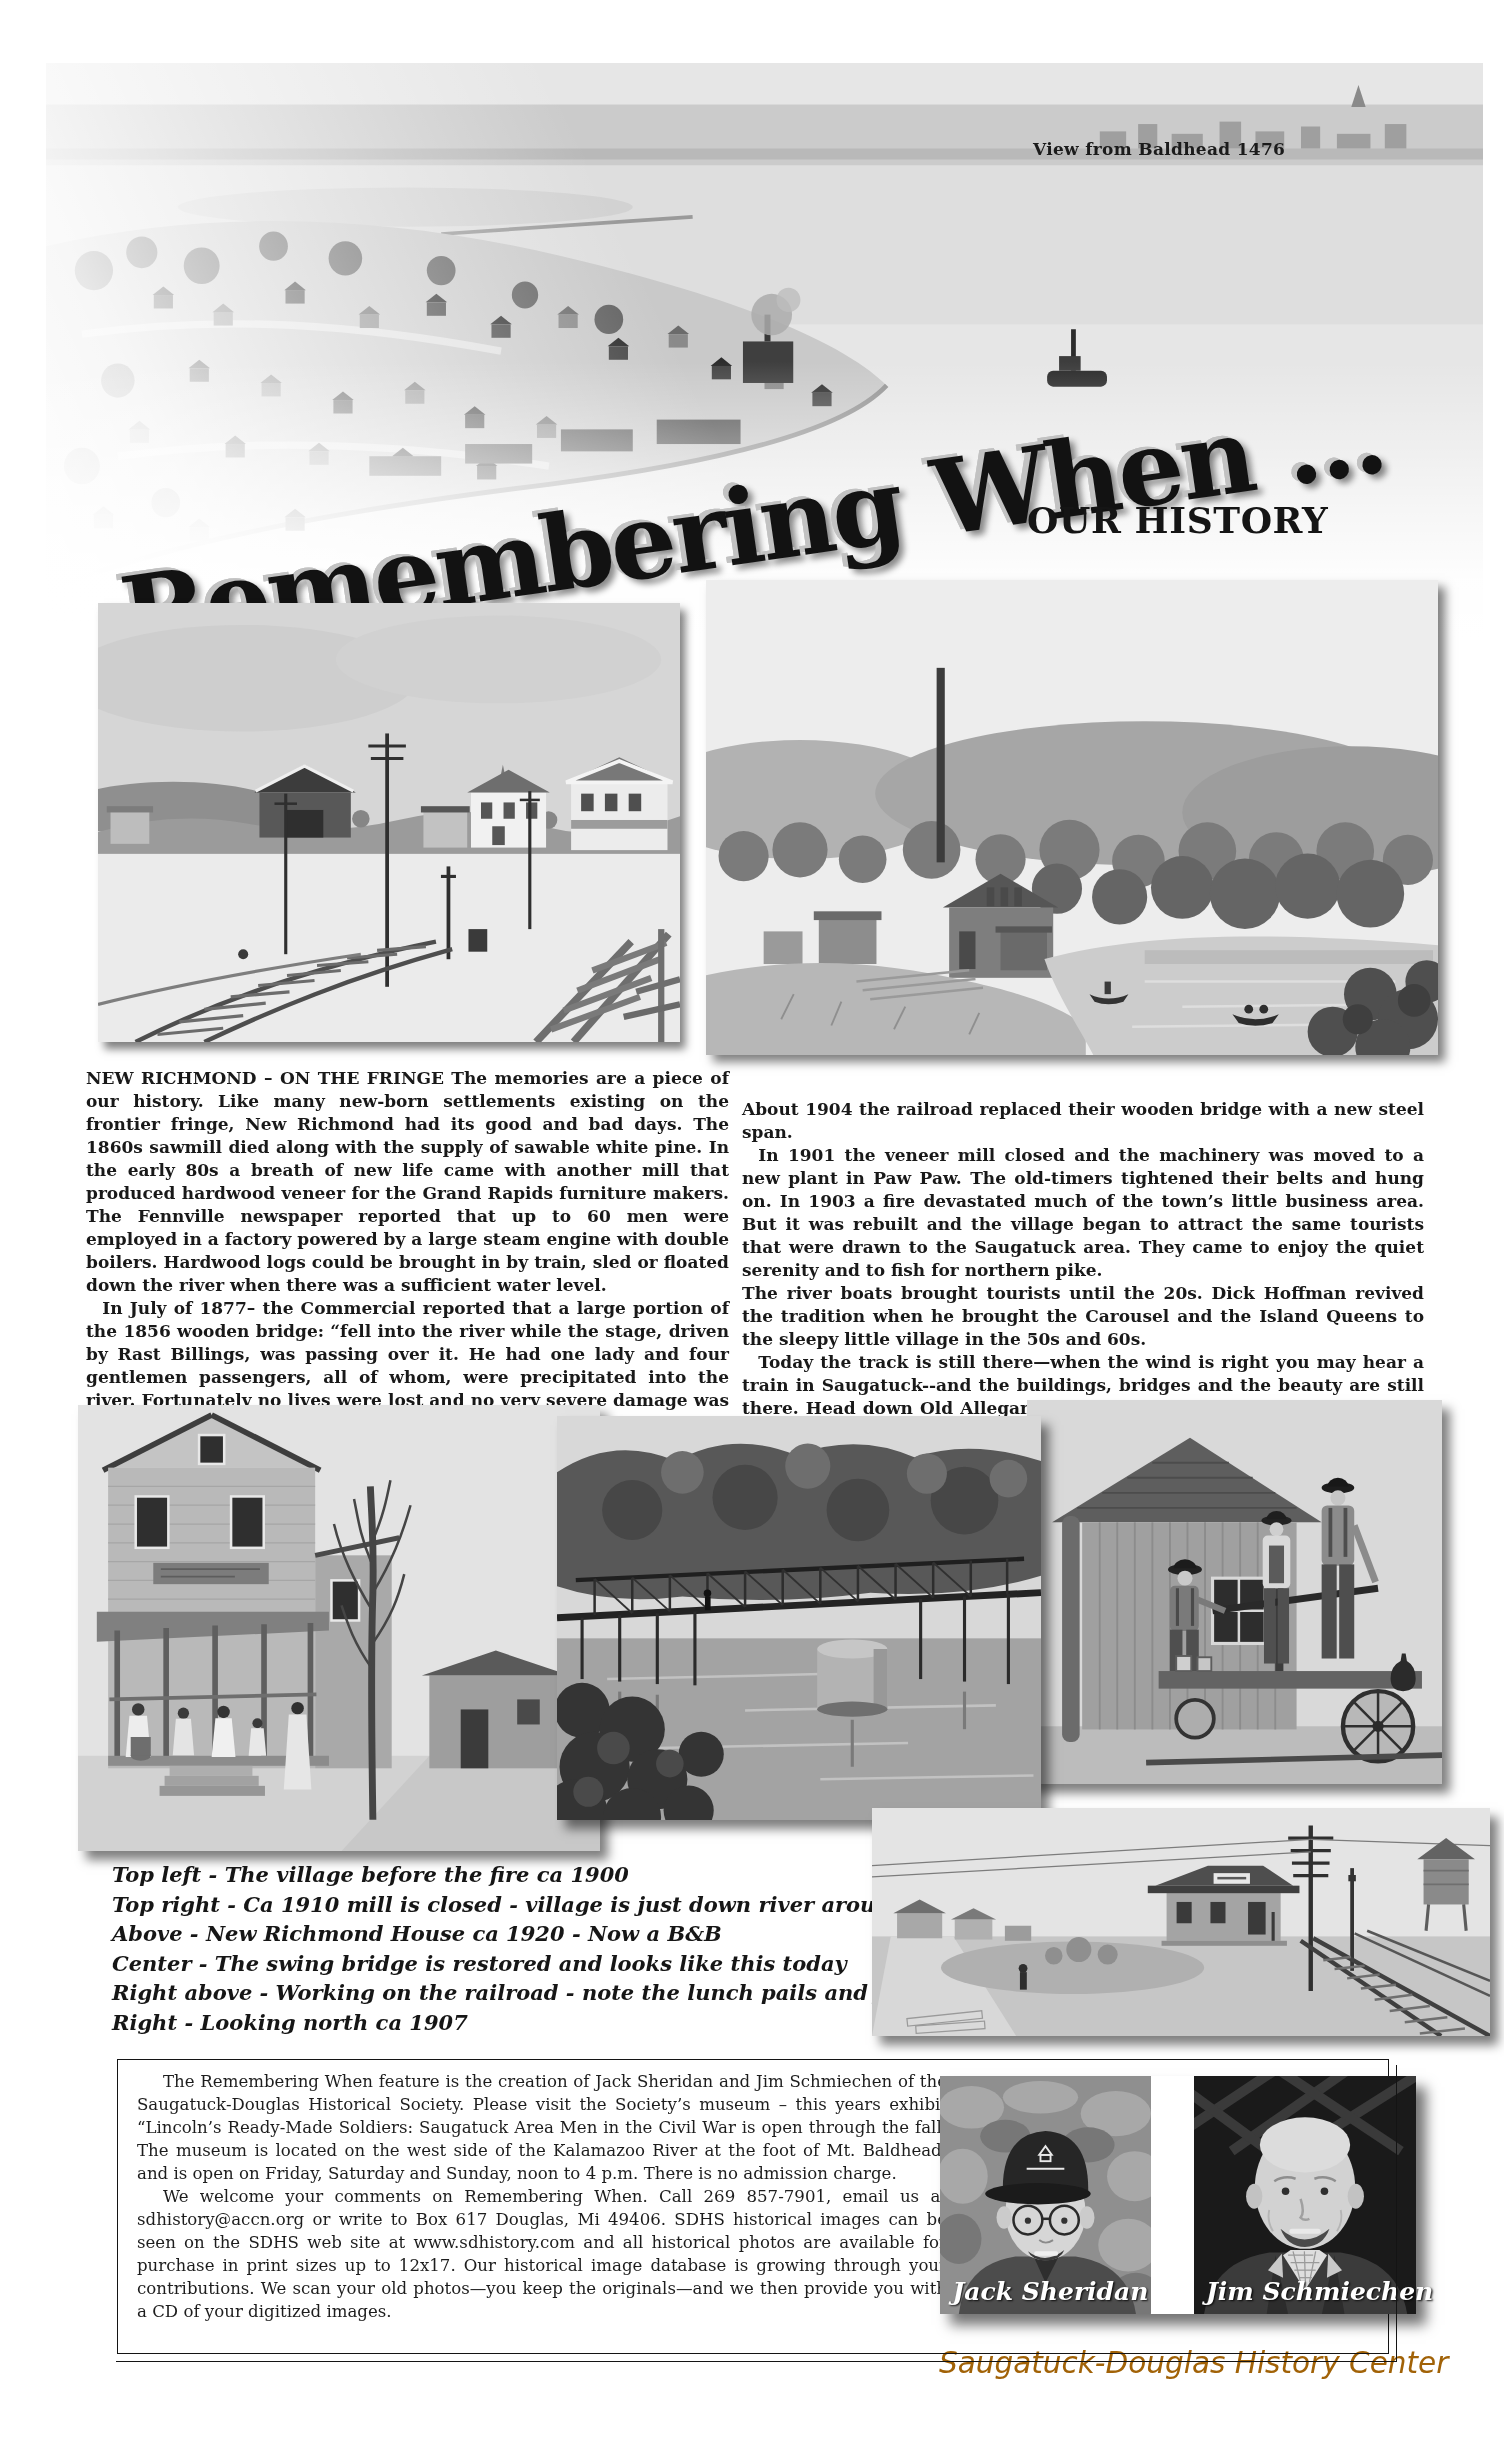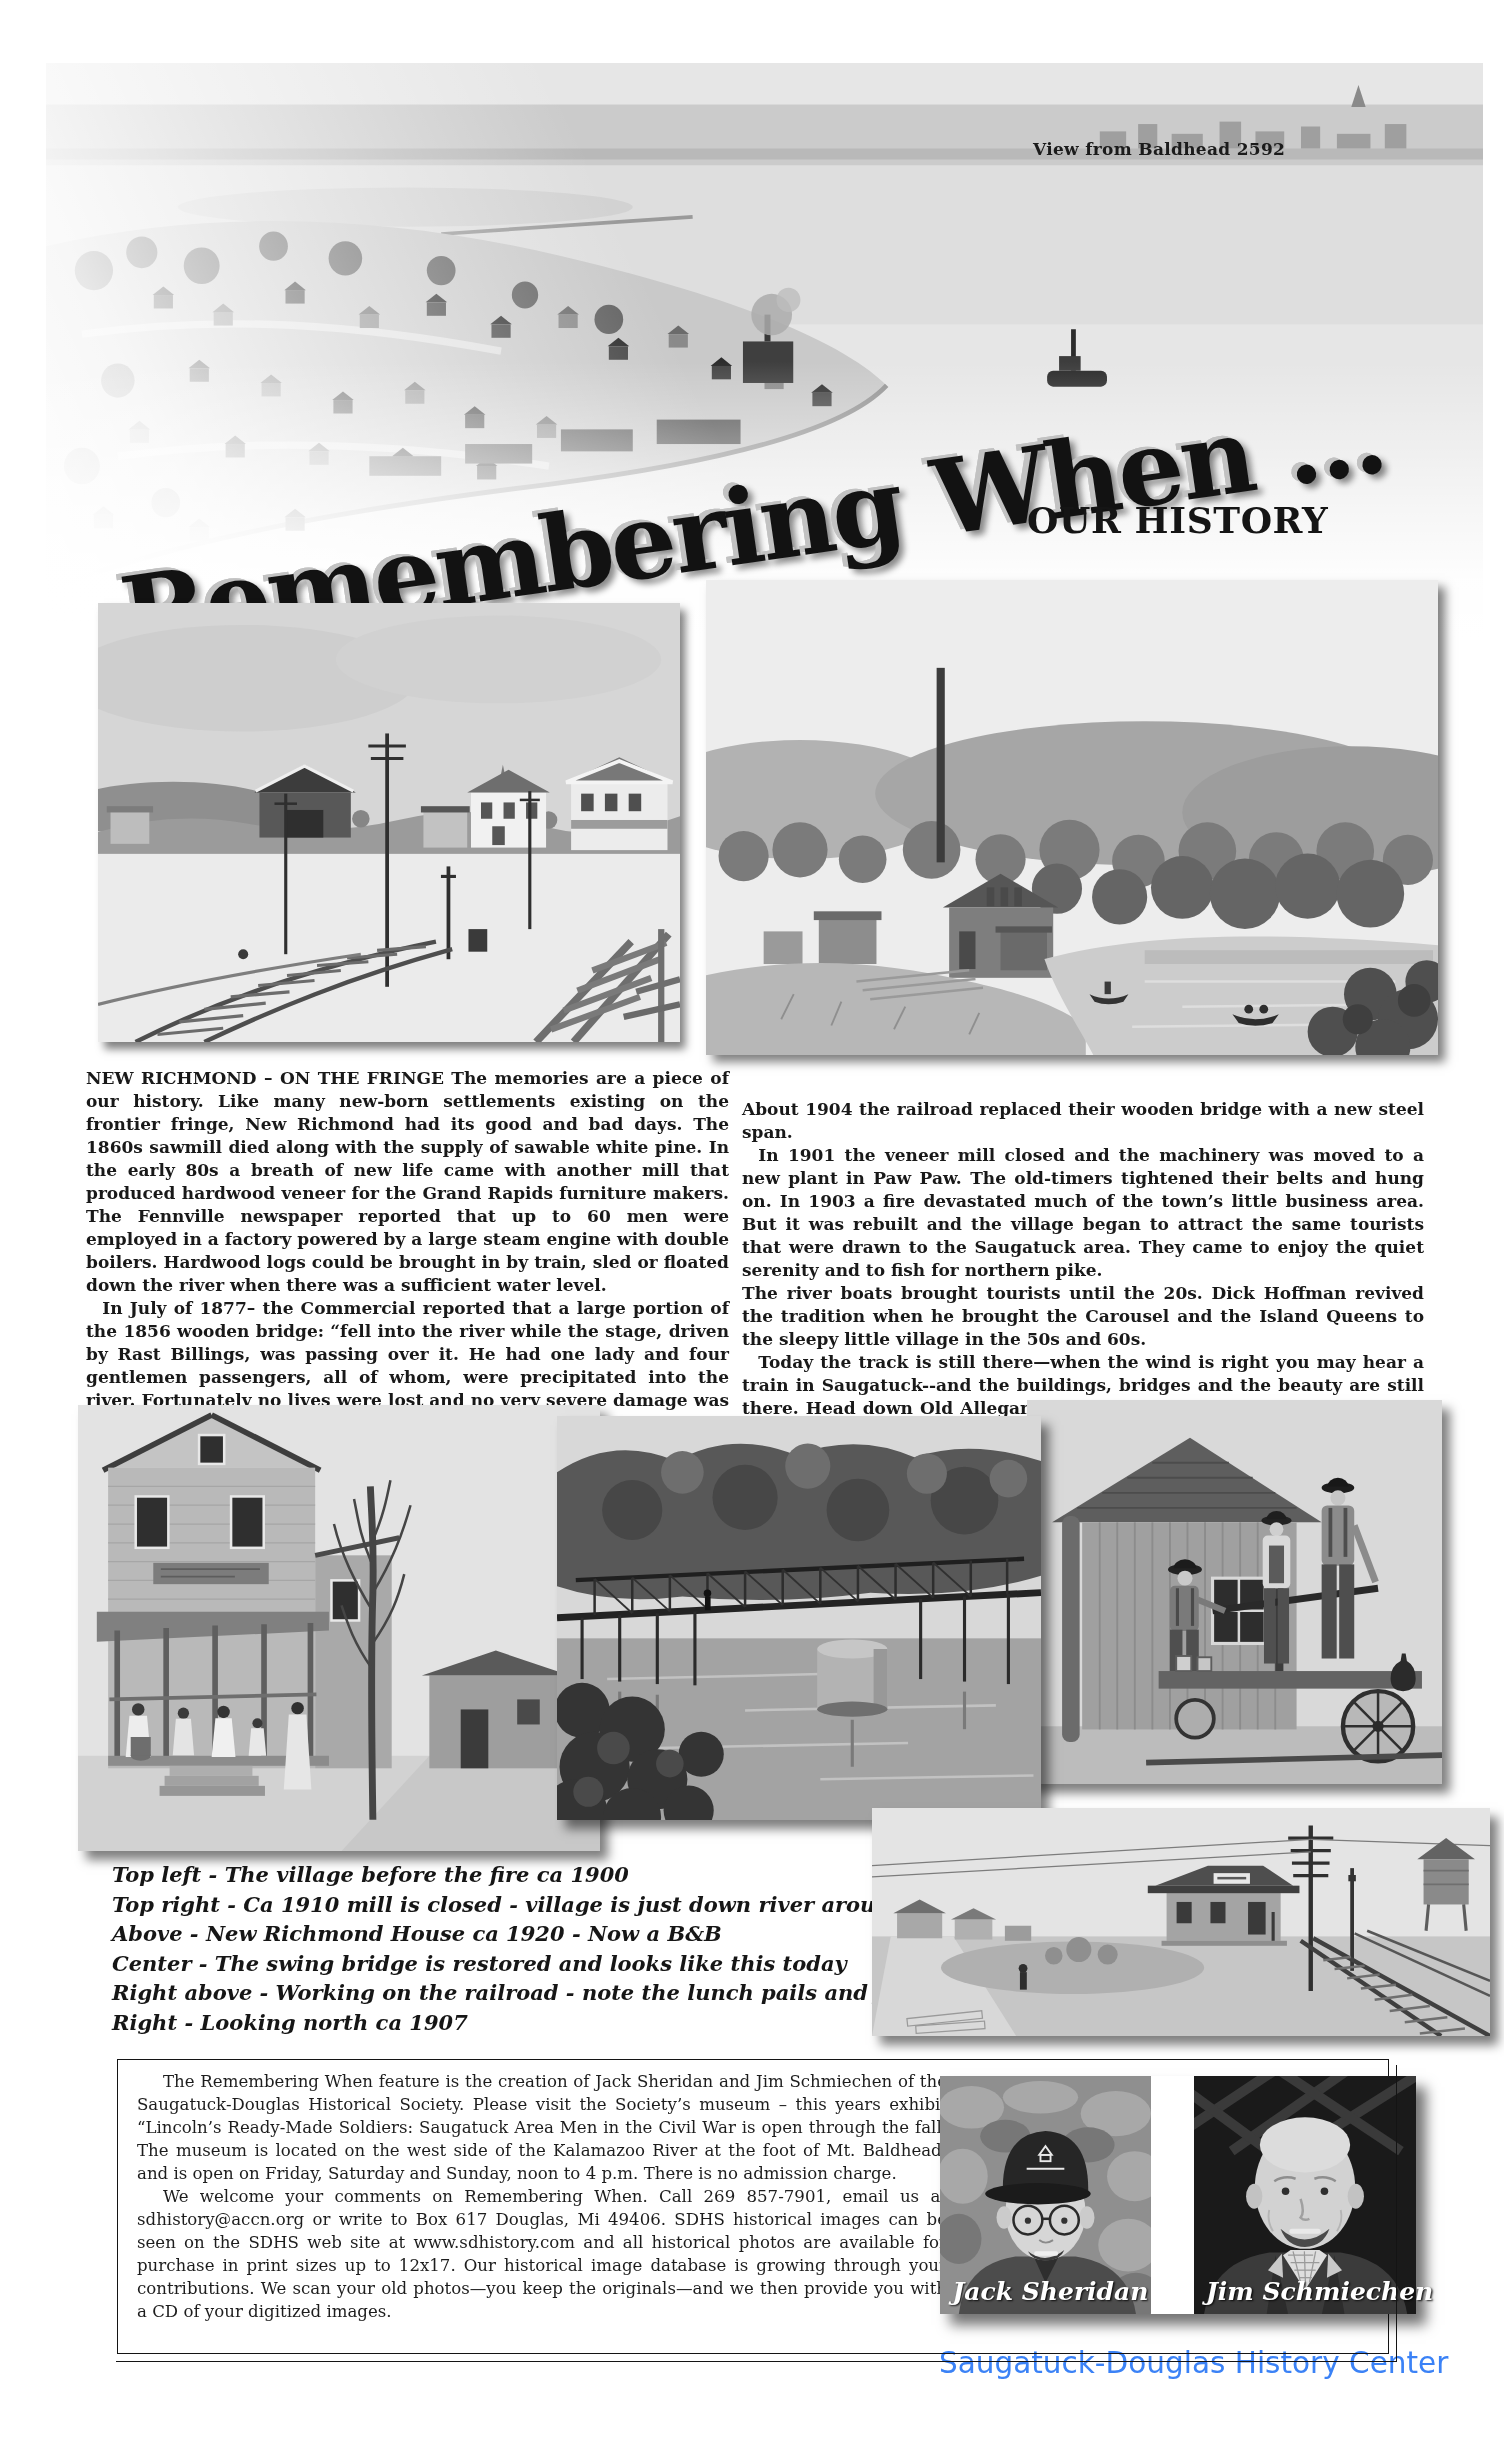--- a/index.html
+++ b/index.html
@@ -60,22 +60,22 @@
   .portraits{position:absolute;left:822px;top:16.3px;display:flex;gap:2.5px;
       box-shadow:10px 11.3px 12.5px rgba(0,0,0,.55);}
   .portrait{position:relative;}
   .portrait.jack{width:211px;height:238px;}
   .portrait.jim{width:222px;height:238px;margin-left:40px;}
   .portrait figcaption{position:absolute;left:12.5px;bottom:8.8px;color:#fff;
       font-style:italic;font-weight:bold;font-size:25px;white-space:nowrap;
       text-shadow:1.3px 1.3px 1.9px rgba(0,0,0,.8);}
 
   
-  .watermark{left:939px;top:2346px;z-index:1;color:#3b82f6;
-      font-family:"DejaVu Sans", sans-serif;font-size:29.5px;white-space:nowrap;}
+  .watermark{left:939px;top:2346px;z-index:1;color:#a16207;
+      font-family:"DejaVu Sans", sans-serif;font-size:29.5px;white-space:nowrap;font-style:italic;}
 </style>
 </head>
 <body>
 
 <div class="page">
 
   <figure class="abs banner">
     <svg viewBox="0 0 1200 470" preserveAspectRatio="none">
       <rect width="1200" height="470" fill="#e6e6e6"></rect>
       <rect y="34" width="1200" height="50" fill="#cbcbcb"></rect>
@@ -162,21 +162,21 @@
         <rect x="350" y="312" width="56" height="16"></rect>
           <rect x="270" y="322" width="60" height="16"></rect>
       </g>
 
       <rect x="836" y="252" width="50" height="13" rx="5" fill="#2c2c2c"></rect>
       <line x1="858" y1="252" x2="858" y2="218" stroke="#2c2c2c" stroke-width="4"></line>
       <rect x="846" y="240" width="18" height="12" fill="#3d3d3d"></rect>
     </svg>
   </figure>
   <div class="abs banner-fade"></div>
-  <div class="abs banner-caption">View from Baldhead 2592</div>
+  <div class="abs banner-caption">View from Baldhead 1476</div>
 
   <h1 class="abs main-title">Remembering When ...</h1>
   <div class="abs subtitle">OUR HISTORY</div>
 
   <figure class="abs photo mid-left">
     <svg viewBox="0 0 930 700" preserveAspectRatio="none">
       <rect width="930" height="700" fill="#d6d6d6"></rect>
       <ellipse cx="230" cy="120" rx="280" ry="85" fill="#cecece"></ellipse>
       <ellipse cx="640" cy="90" rx="260" ry="70" fill="#d1d1d1"></ellipse>
       <ellipse cx="120" cy="330" rx="180" ry="45" fill="#8f8f8f"></ellipse>

